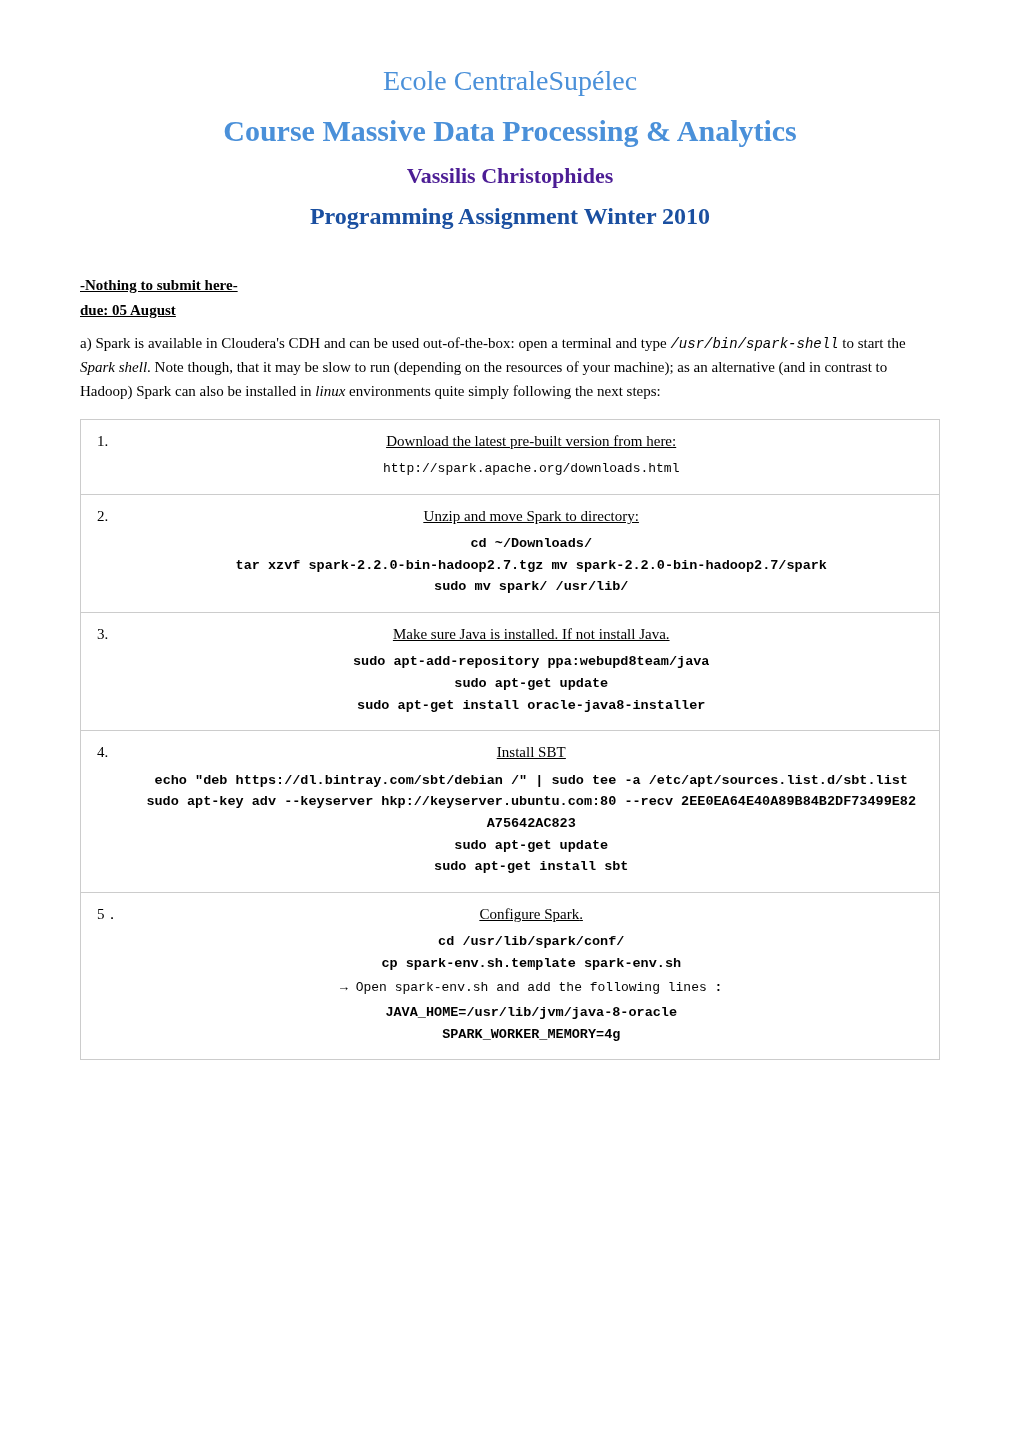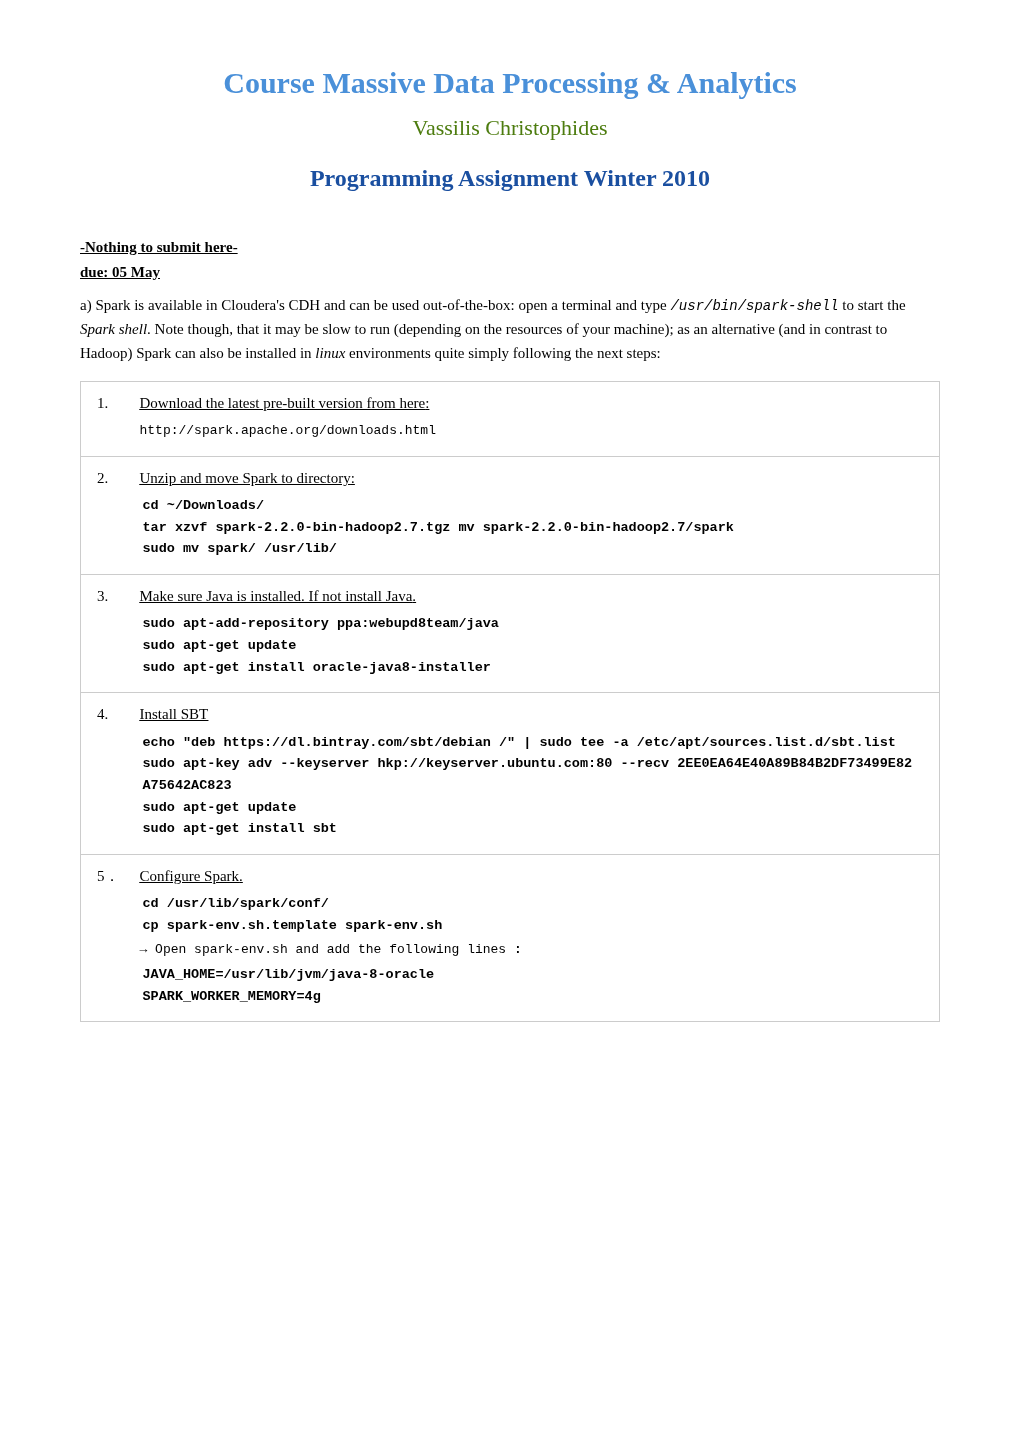--- a/index.html
+++ b/index.html
@@ -27,23 +27,23 @@
       font-size: 30px;
       color: #4a90d9;
       margin-bottom: 6px;
     }
     .course-title span {
       font-weight: bold;
       text-align: right;
     }
     .author-name {
       font-size: 22px;
-      color: #4d7c0f;
-      font-weight: normal;
-      margin-bottom: 16px;
+      color: #4c1d95;
+      font-weight: bold;
+      margin-bottom: 6px;
     }
     .assignment-title {
       font-size: 24px;
       color: #1a4fa0;
       font-weight: bold;
     }
     .exercise-section {
       margin-top: 30px;
     }
     .exercise-heading {
@@ -95,20 +95,21 @@
     }
     .steps-table .step-num {
       width: 28px;
       vertical-align: top;
       padding-right: 4px;
       border-right: none;
       white-space: nowrap;
     }
     .steps-table .step-content {
       border-left: none;
+      text-align: center;
     }
     .step-label {
       text-decoration: underline;
       display: block;
       margin-bottom: 6px;
     }
     .step-label a {
       color: #000;
       text-decoration: underline;
     }
@@ -139,30 +140,31 @@
     }
     .step5-num {
       font-size: 15px;
       font-family: Georgia, serif;
     }
   </style>
 </head>
 <body>
 
 <div class="header">
+  <div class="school-name">Ecole CentraleSupélec</div>
   <div class="course-title">
     <span>Course </span><span>Massive Data Processing &amp; Analytics</span>
   </div>
   <div class="author-name">Vassilis Christophides</div>
   <div class="assignment-title">Programming Assignment Winter 2010</div>
 </div>
 
 <div class="exercise-section">
   <div class="nothing-submit">-Nothing to submit here-</div>
-  <div class="due-date">due: 05 May</div>
+  <div class="due-date">due: 05 August</div>
   <p class="intro-text">
     <span>a) Spark is available in Cloudera's CDH and can be used out-of-the-box: open a terminal and type </span><code class="inline">/usr/bin/spark-shell</code><span> to start the </span><em>Spark shell</em><span>. Note though, that it may be slow to run (depending on the resources of your machine); as an alternative (and in contrast to Hadoop) Spark can also be installed in </span><em>linux</em><span> environments quite simply following the next steps:</span>
   </p>
 
   <table class="steps-table">
     <tbody>
 
       <tr>
         <td class="step-num"><span class="step-num-text">1.</span></td>
         <td class="step-content">

